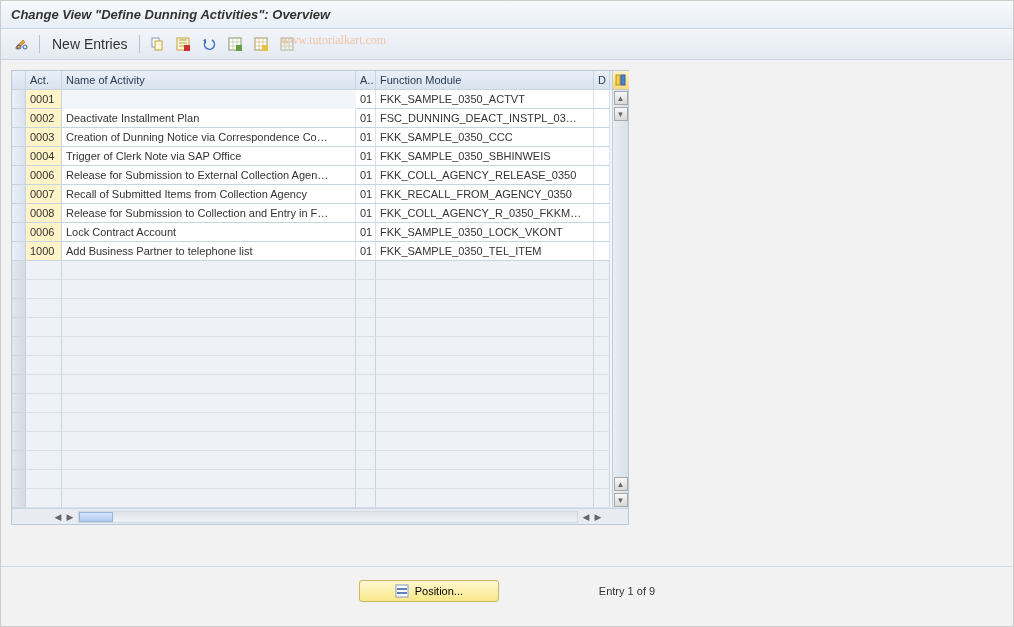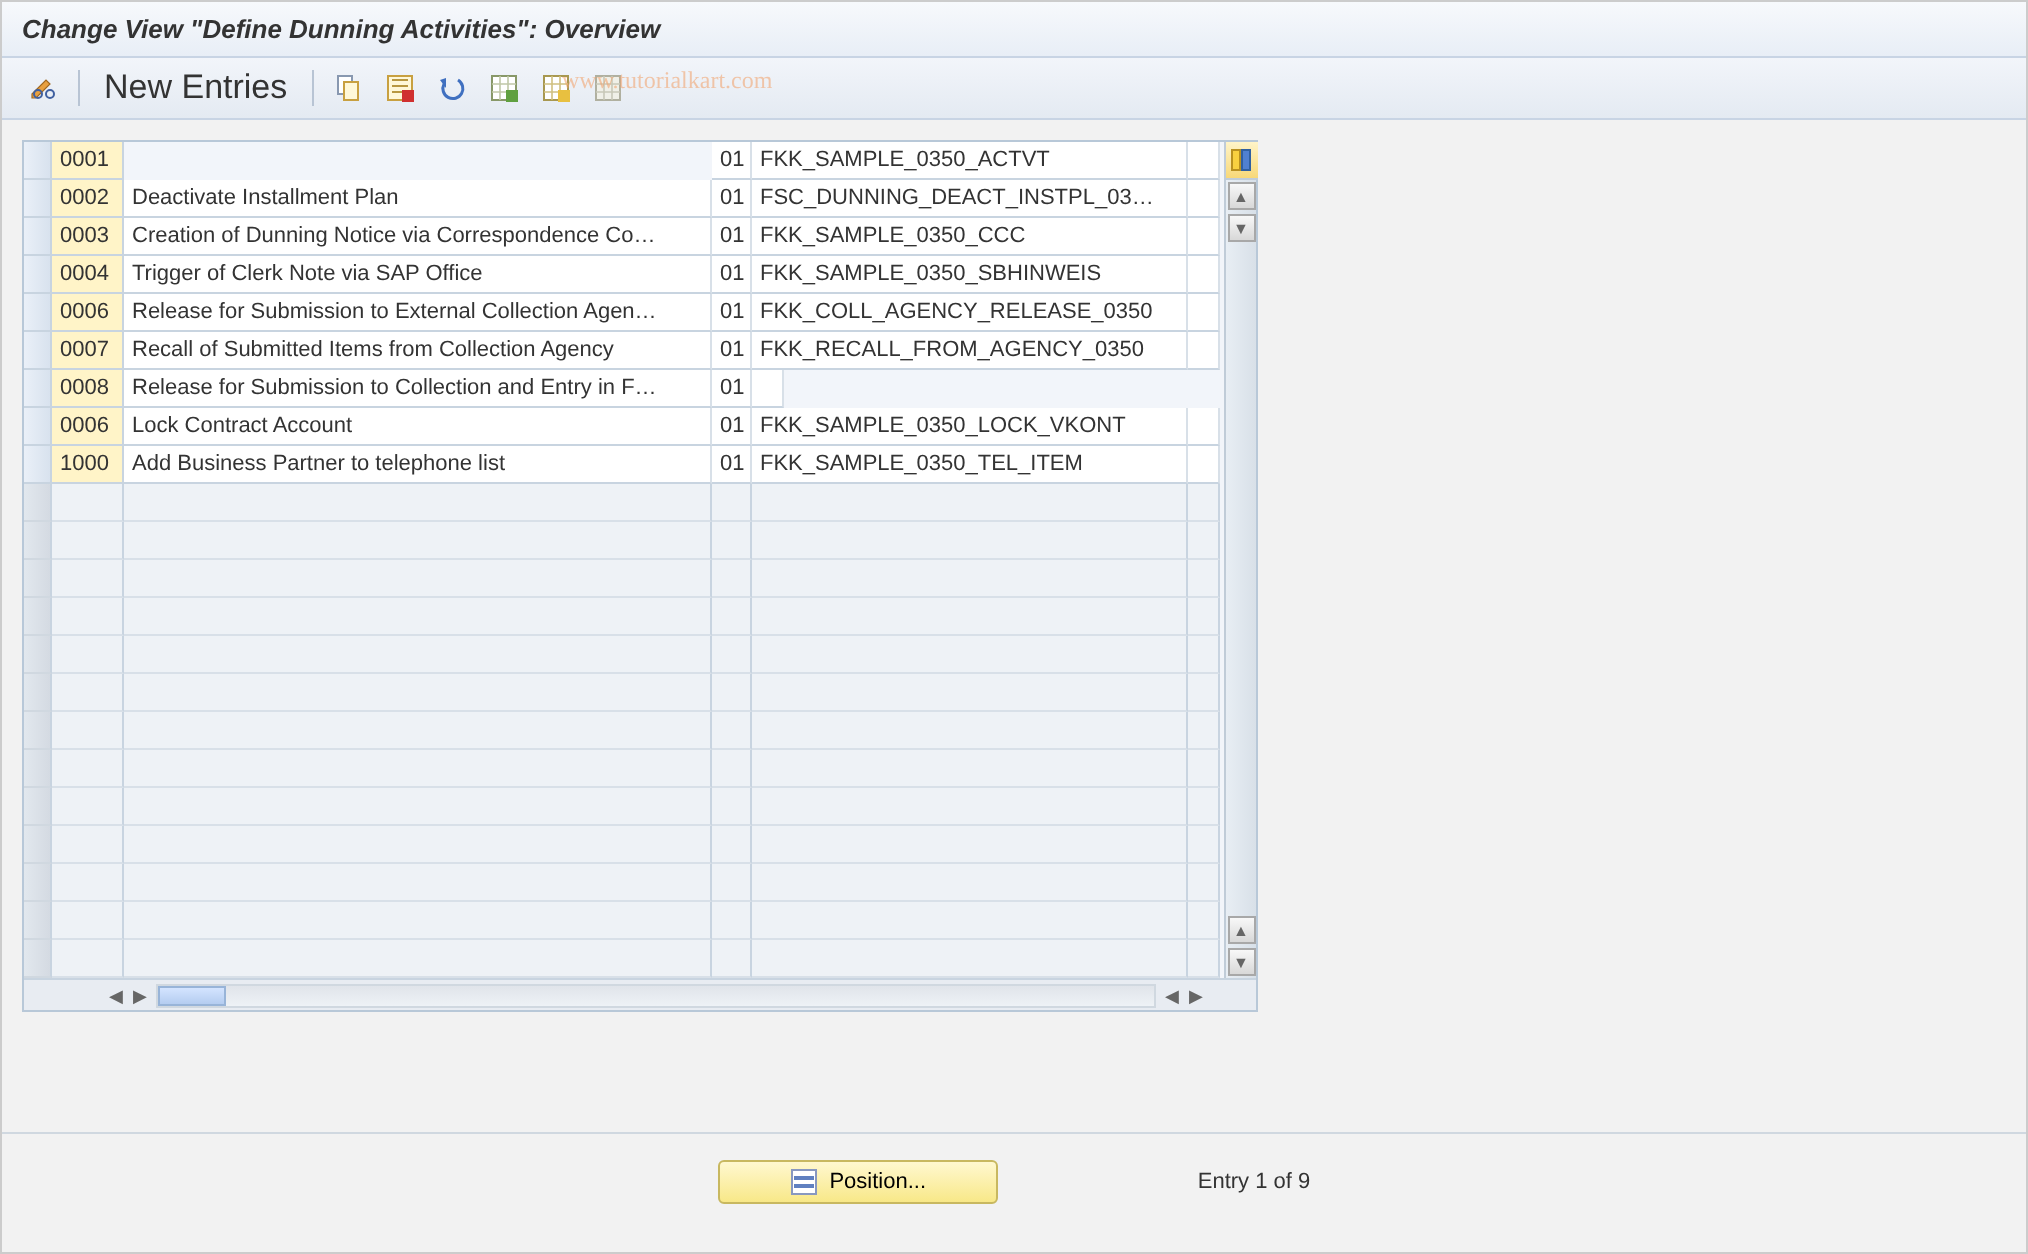--- a/index.html
+++ b/index.html
@@ -45,21 +45,21 @@
       cursor: pointer;
       background: transparent;
     }
     .toolbar-sep {
       width: 1px;
       height: 18px;
       background: #b8c4d4;
       margin: 0 2px;
     }
     .new-entries {
-      font-size: 17px;
+      font-size: 14px;
       color: #333;
       padding: 0 6px;
       display: flex;
       align-items: center;
       height: 22px;
       cursor: pointer;
       justify-content: center;
     }
     .watermark {
       position: absolute;
@@ -256,20 +256,28 @@
           <path d="M2 6 h12 M2 10 h12 M6 2 v12 M10 2 v12" stroke="#c8c8b8" stroke-width="0.8"></path>
         </svg>
     </div>
     <div class="watermark">www.tutorialkart.com</div>
   </div>
 
   <div class="content-area">
     <div class="table-outer">
       <div class="table-inner">
         <div class="table-left">
+          <div class="table-header-row">
+            <div class="th col-sel"></div>
+            <div class="th col-act">Act.</div>
+            <div class="th col-name">Name of Activity</div>
+            <div class="th col-a">A..</div>
+            <div class="th col-fm">Function Module</div>
+            <div class="th col-d">D</div>
+          </div>
           <div id="table-body">
               <div class="table-data-row">
                 <div class="td col-sel"></div>
                 <div class="td col-act">0001</div>
                 <div class="td editable col-name selected-cell">Sample Activity</div>
                 <div class="td editable col-a">01</div>
                 <div class="td editable col-fm">FKK_SAMPLE_0350_ACTVT</div>
                 <div class="td editable col-d"></div>
               </div>
               <div class="table-data-row">
@@ -310,20 +318,21 @@
                 <div class="td editable col-name">Recall of Submitted Items from Collection Agency</div>
                 <div class="td editable col-a">01</div>
                 <div class="td editable col-fm">FKK_RECALL_FROM_AGENCY_0350</div>
                 <div class="td editable col-d"></div>
               </div>
               <div class="table-data-row">
                 <div class="td col-sel"></div>
                 <div class="td col-act">0008</div>
                 <div class="td editable col-name">Release for Submission to Collection and Entry in F…</div>
                 <div class="td editable col-a">01</div>
+                <div class="td editable col-fm">FKK_COLL_AGENCY_R_0350_FKKM…</div>
                 <div class="td editable col-d"></div>
               </div>
               <div class="table-data-row">
                 <div class="td col-sel"></div>
                 <div class="td col-act">0006</div>
                 <div class="td editable col-name">Lock Contract Account</div>
                 <div class="td editable col-a">01</div>
                 <div class="td editable col-fm">FKK_SAMPLE_0350_LOCK_VKONT</div>
                 <div class="td editable col-d"></div>
               </div>

